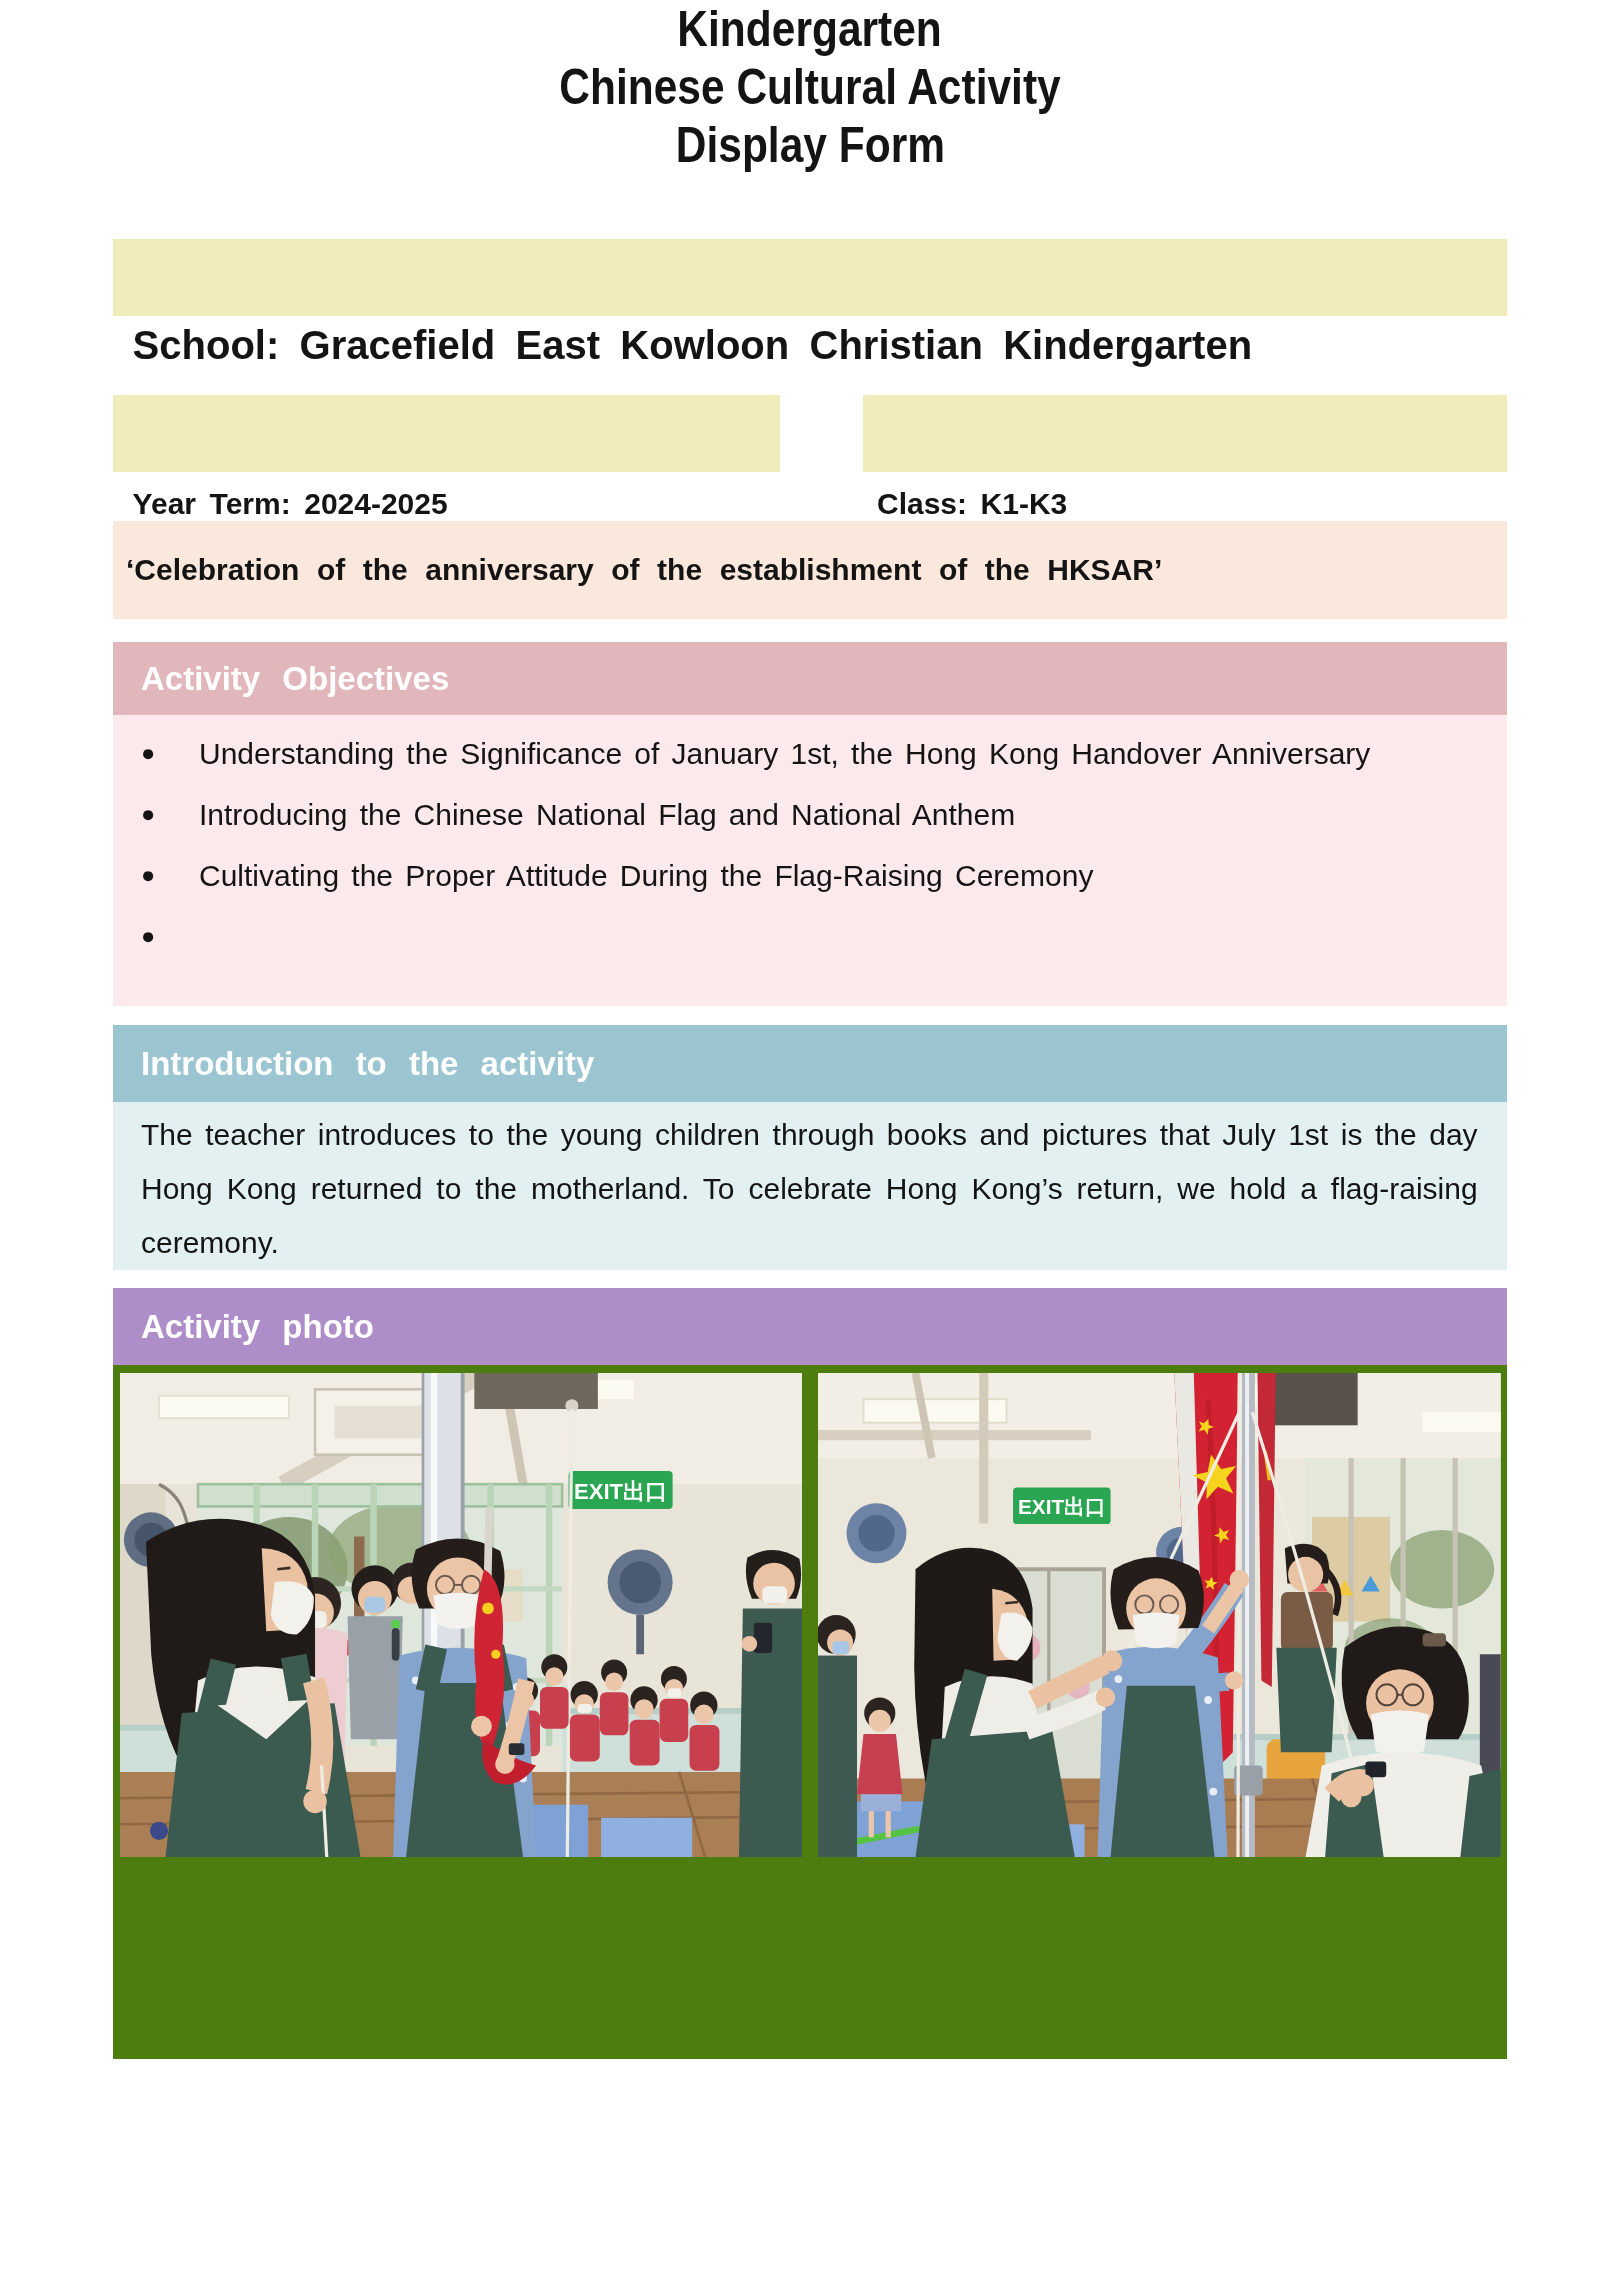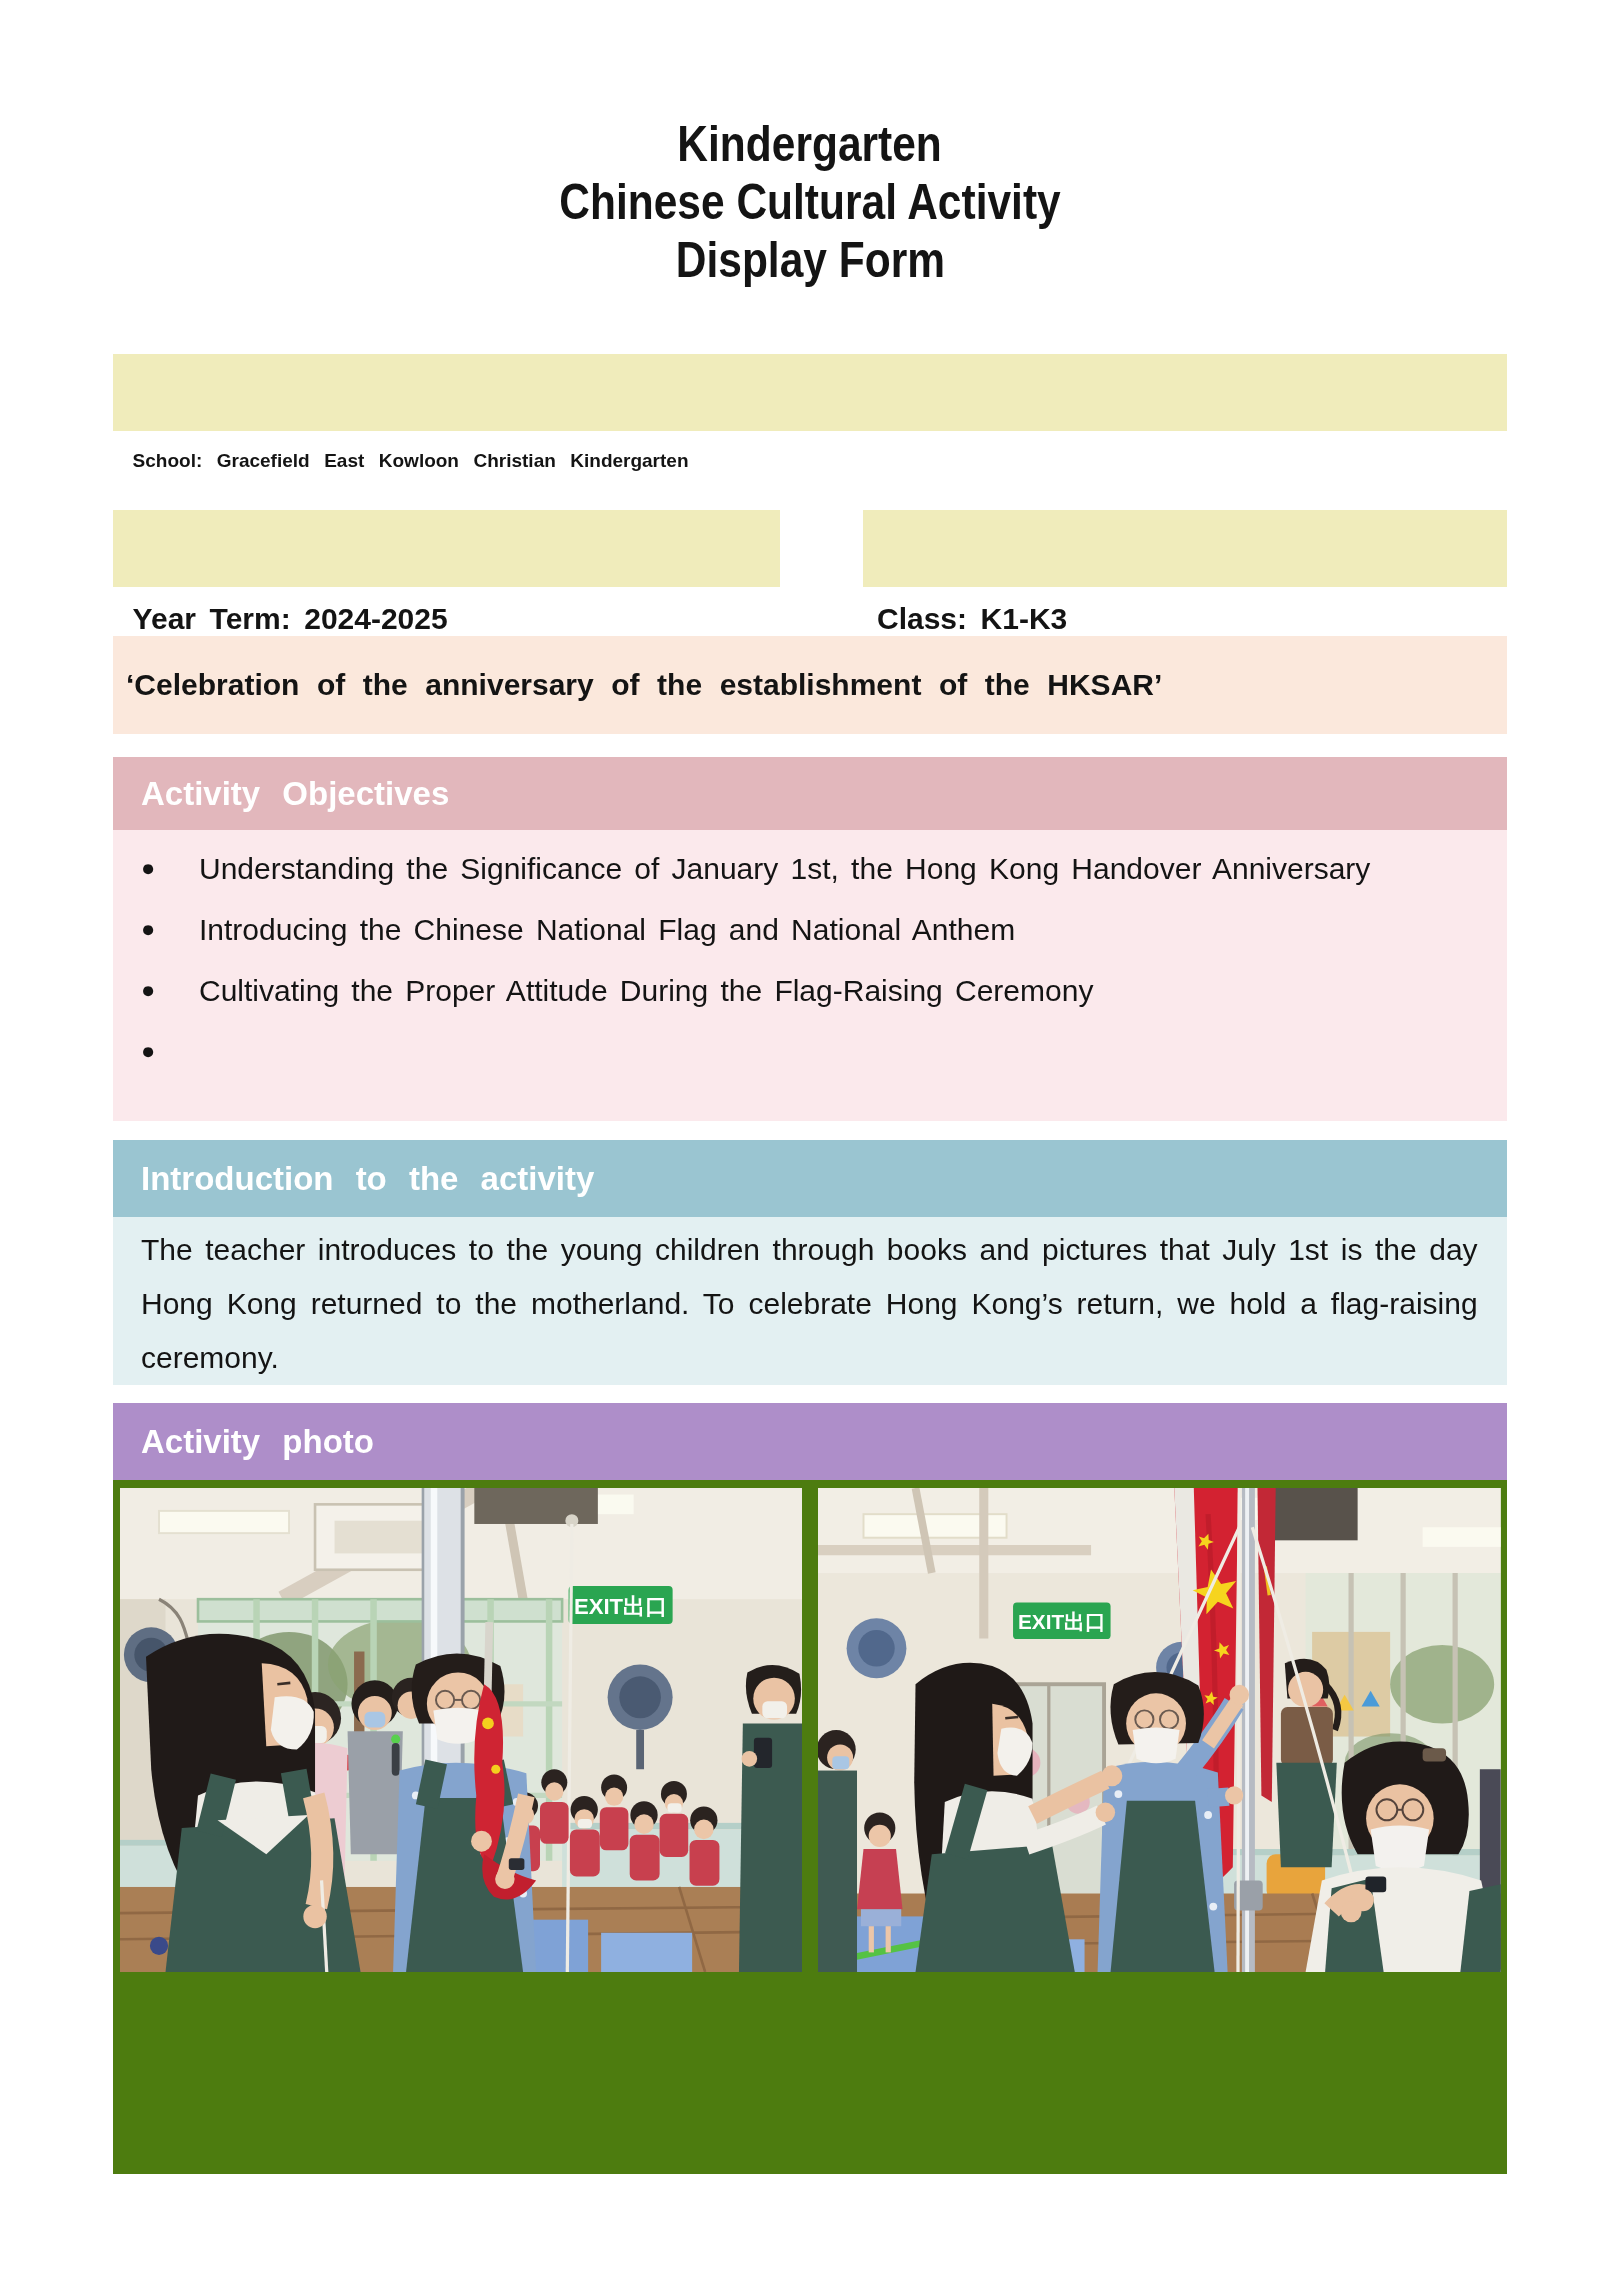--- a/index.html
+++ b/index.html
@@ -1,28 +1,28 @@
 <!DOCTYPE html>
 <html style="font-size:10.5px"><head>
 <meta charset="utf-8">
 <style>
   * { box-sizing: border-box; margin: 0; padding: 0; }
   html, body { width: 1623px; height: 2295px; background: #ffffff; overflow: hidden; }
   body { font-family: "Liberation Sans", sans-serif; color: #141414; }
   .content { margin-left: 113px; width: 1394px; }
 
   
-  .title { padding-top: 115px; text-align: center; }
+  .title { text-align: center; }
   .t-line { line-height: 58px; font-size: 50px; font-weight: 700; }
   .t-line .cond { display: inline-block; transform: scaleX(.85); transform-origin: center; white-space: nowrap; }
 
   
   .band { background: #f0ecbb; height: 77px; }
   .band-school { margin-top: 65px; }
-  .school-line { margin-top: 10.5px; height: 37px; line-height: 37px; font-size: 19px; font-weight: 600; padding-left: 19.6px; word-spacing: 9.2px; }
+  .school-line { margin-top: 10.5px; height: 37px; line-height: 37px; font-size: 40px; font-weight: 600; padding-left: 19.6px; word-spacing: 9.2px; }
   .bands-row { margin-top: 31px; height: 77px; display: flex; }
   .band-left { width: 667px; }
   .band-gap { width: 83px; }
   .band-right { width: 644px; }
   .values-row { margin-top: 14.4px; height: 35px; line-height: 35px; font-size: 30px; font-weight: 600; display: flex; }
   .values-row .v-left { width: 751px; padding-left: 19.6px; word-spacing: 5.2px; }
   .values-row .v-right { padding-left: 13px; word-spacing: 5.2px; }
 
   
   .sec-header { height: 75px; display: flex; align-items: center; padding-left: 28px; color: #ffffff; font-size: 33px; font-weight: 700; word-spacing: 13px; }

